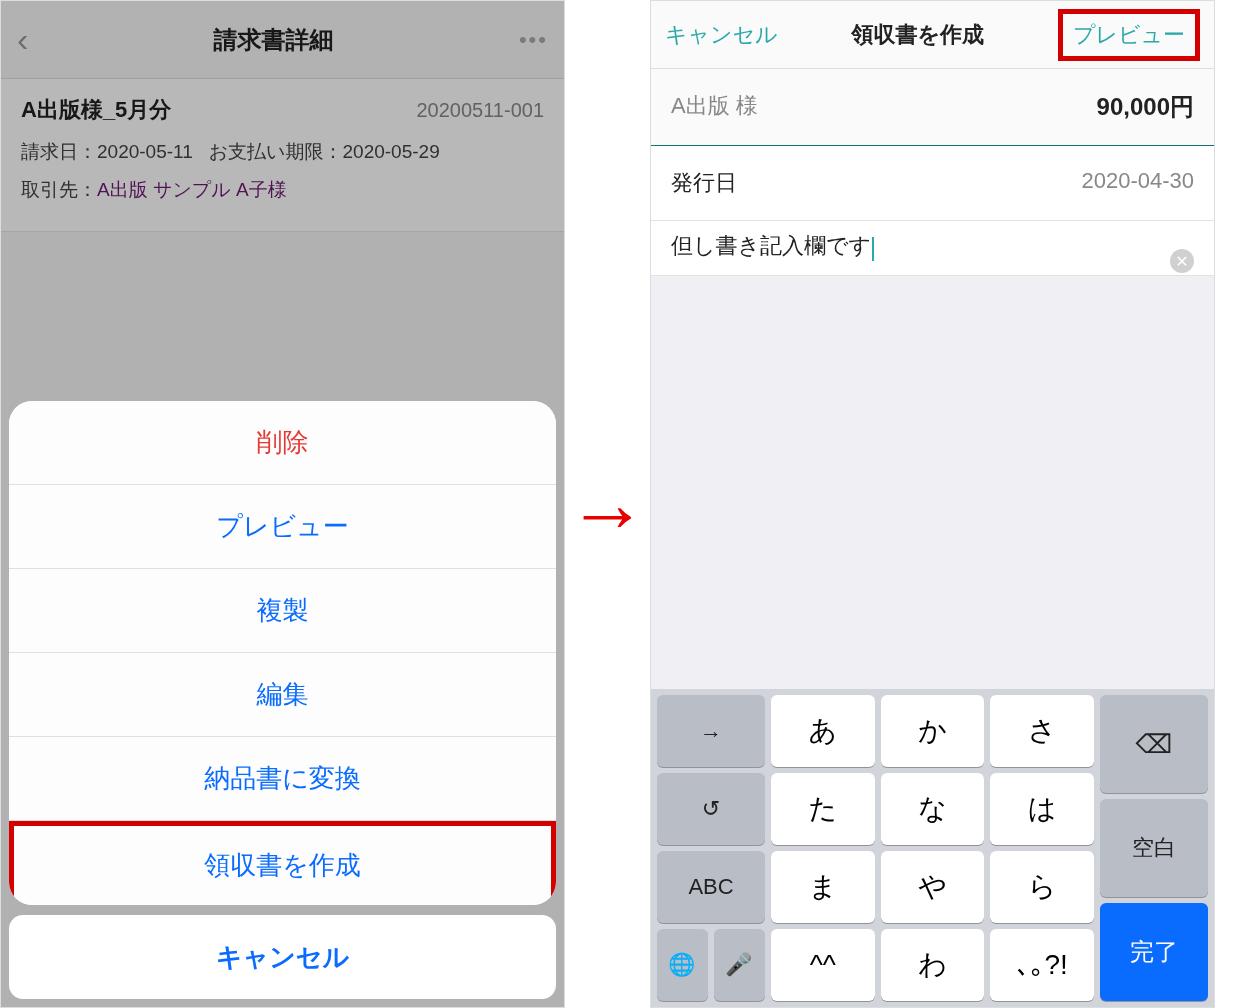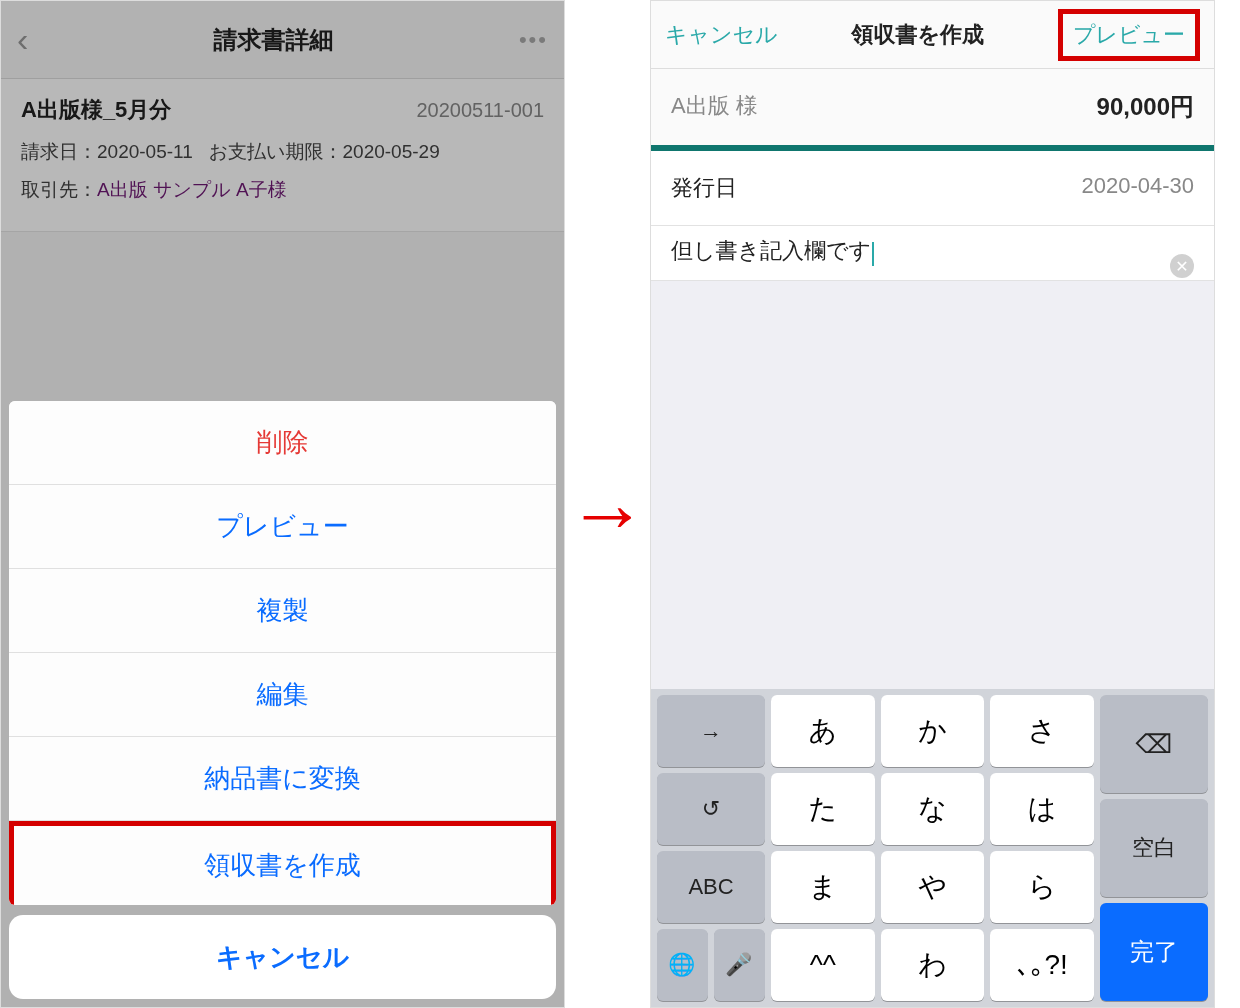--- a/index.html
+++ b/index.html
@@ -22,35 +22,35 @@
 .doc-no { color: #888; font-size: 20px; }
 .meta { font-size: 19px; color: #444; margin-bottom: 12px; }
 .client-label { color: #444; }
 .client-link { color: #701a75; }
 .item-sec { background: #fff; padding: 16px 20px 20px; display:flex; justify-content: space-between; align-items:flex-end;}
 .item-name { font-size: 22px; color: #222; margin-bottom: 8px;}
 .item-calc { font-size: 20px; color: #888; }
 .tax-badge { background: #e9e9e9; color:#666; padding: 6px 18px; font-size:18px; border-radius:3px; }
 
 .sheet { position: absolute; left: 8px; right: 8px; bottom: 8px; }
-.sheet-group { background: rgba(248,248,248,0.96); border-radius: 6px; overflow: hidden; margin-bottom: 10px; }
+.sheet-group { background: rgba(248,248,248,0.96); border-radius: 23px; overflow: hidden; margin-bottom: 10px; }
 .sheet-item { height: 84px; display:flex; align-items:center; justify-content:center; font-size: 26px; border-bottom: 1px solid #e0e0e0; background:#fdfdfd; }
 .sheet-item:last-child { border-bottom: none; }
 .sheet-item.destructive { color: #e53935; }
 .sheet-item.normal { color: #0a6cff; }
 .sheet-cancel { background: #fff; border-radius: 14px; height: 84px; display:flex; align-items:center; justify-content:center; font-size: 26px; font-weight:600; color:#0a6cff; }
 .highlight-box { border: 5px solid #d40000; }
 
 
 .phone-r { background: #efeff4; }
 .header-r { height: 68px; background: #fafafa; display:flex; align-items:center; justify-content:space-between; padding: 0 14px; border-bottom:1px solid #ddd; }
 .hr-btn { color: #2aa9a9; font-size: 22px; }
 .hr-title { font-size: 22px; font-weight:600; color:#222; }
 .hr-preview-wrap { border: 5px solid #d40000; padding: 6px 10px; }
-.summary { background: #fafafa; padding: 22px 20px; display:flex; justify-content:space-between; border-bottom:6px solid #0f766e; }
+.summary { background: #fafafa; padding: 22px 20px; display:flex; justify-content:space-between; border-bottom:1px solid #0f766e; }
 .summary-name { color:#888; font-size:22px; }
 .summary-amt { color:#222; font-size:24px; font-weight:600; }
 .row-input { background:#fff; padding: 22px 20px; display:flex; justify-content:space-between; border-bottom:1px solid #e2e2e2; font-size:22px;text-align:right; }
 .row-label { color:#222; }
 .row-value { color:#888; }
 .memo-row { background:#fff; padding: 10px 20px 14px; border-bottom:1px solid #e2e2e2; position:relative;}
 .memo-label { color:#2aa9a9; font-size:14px; margin-bottom:2px;}
 .memo-input { font-size:22px; color:#222; border:none; outline:none; width:90%; }
 .memo-cursor { display:inline-block; width:2px; height:24px; background:#2aa9a9; vertical-align:middle; margin-left:1px;}
 .clear-btn { position:absolute; right:20px; top:28px; width:24px; height:24px; border-radius:50%; background:#d0d0d0; color:#fff; display:flex; align-items:center; justify-content:center; font-size:16px;}

